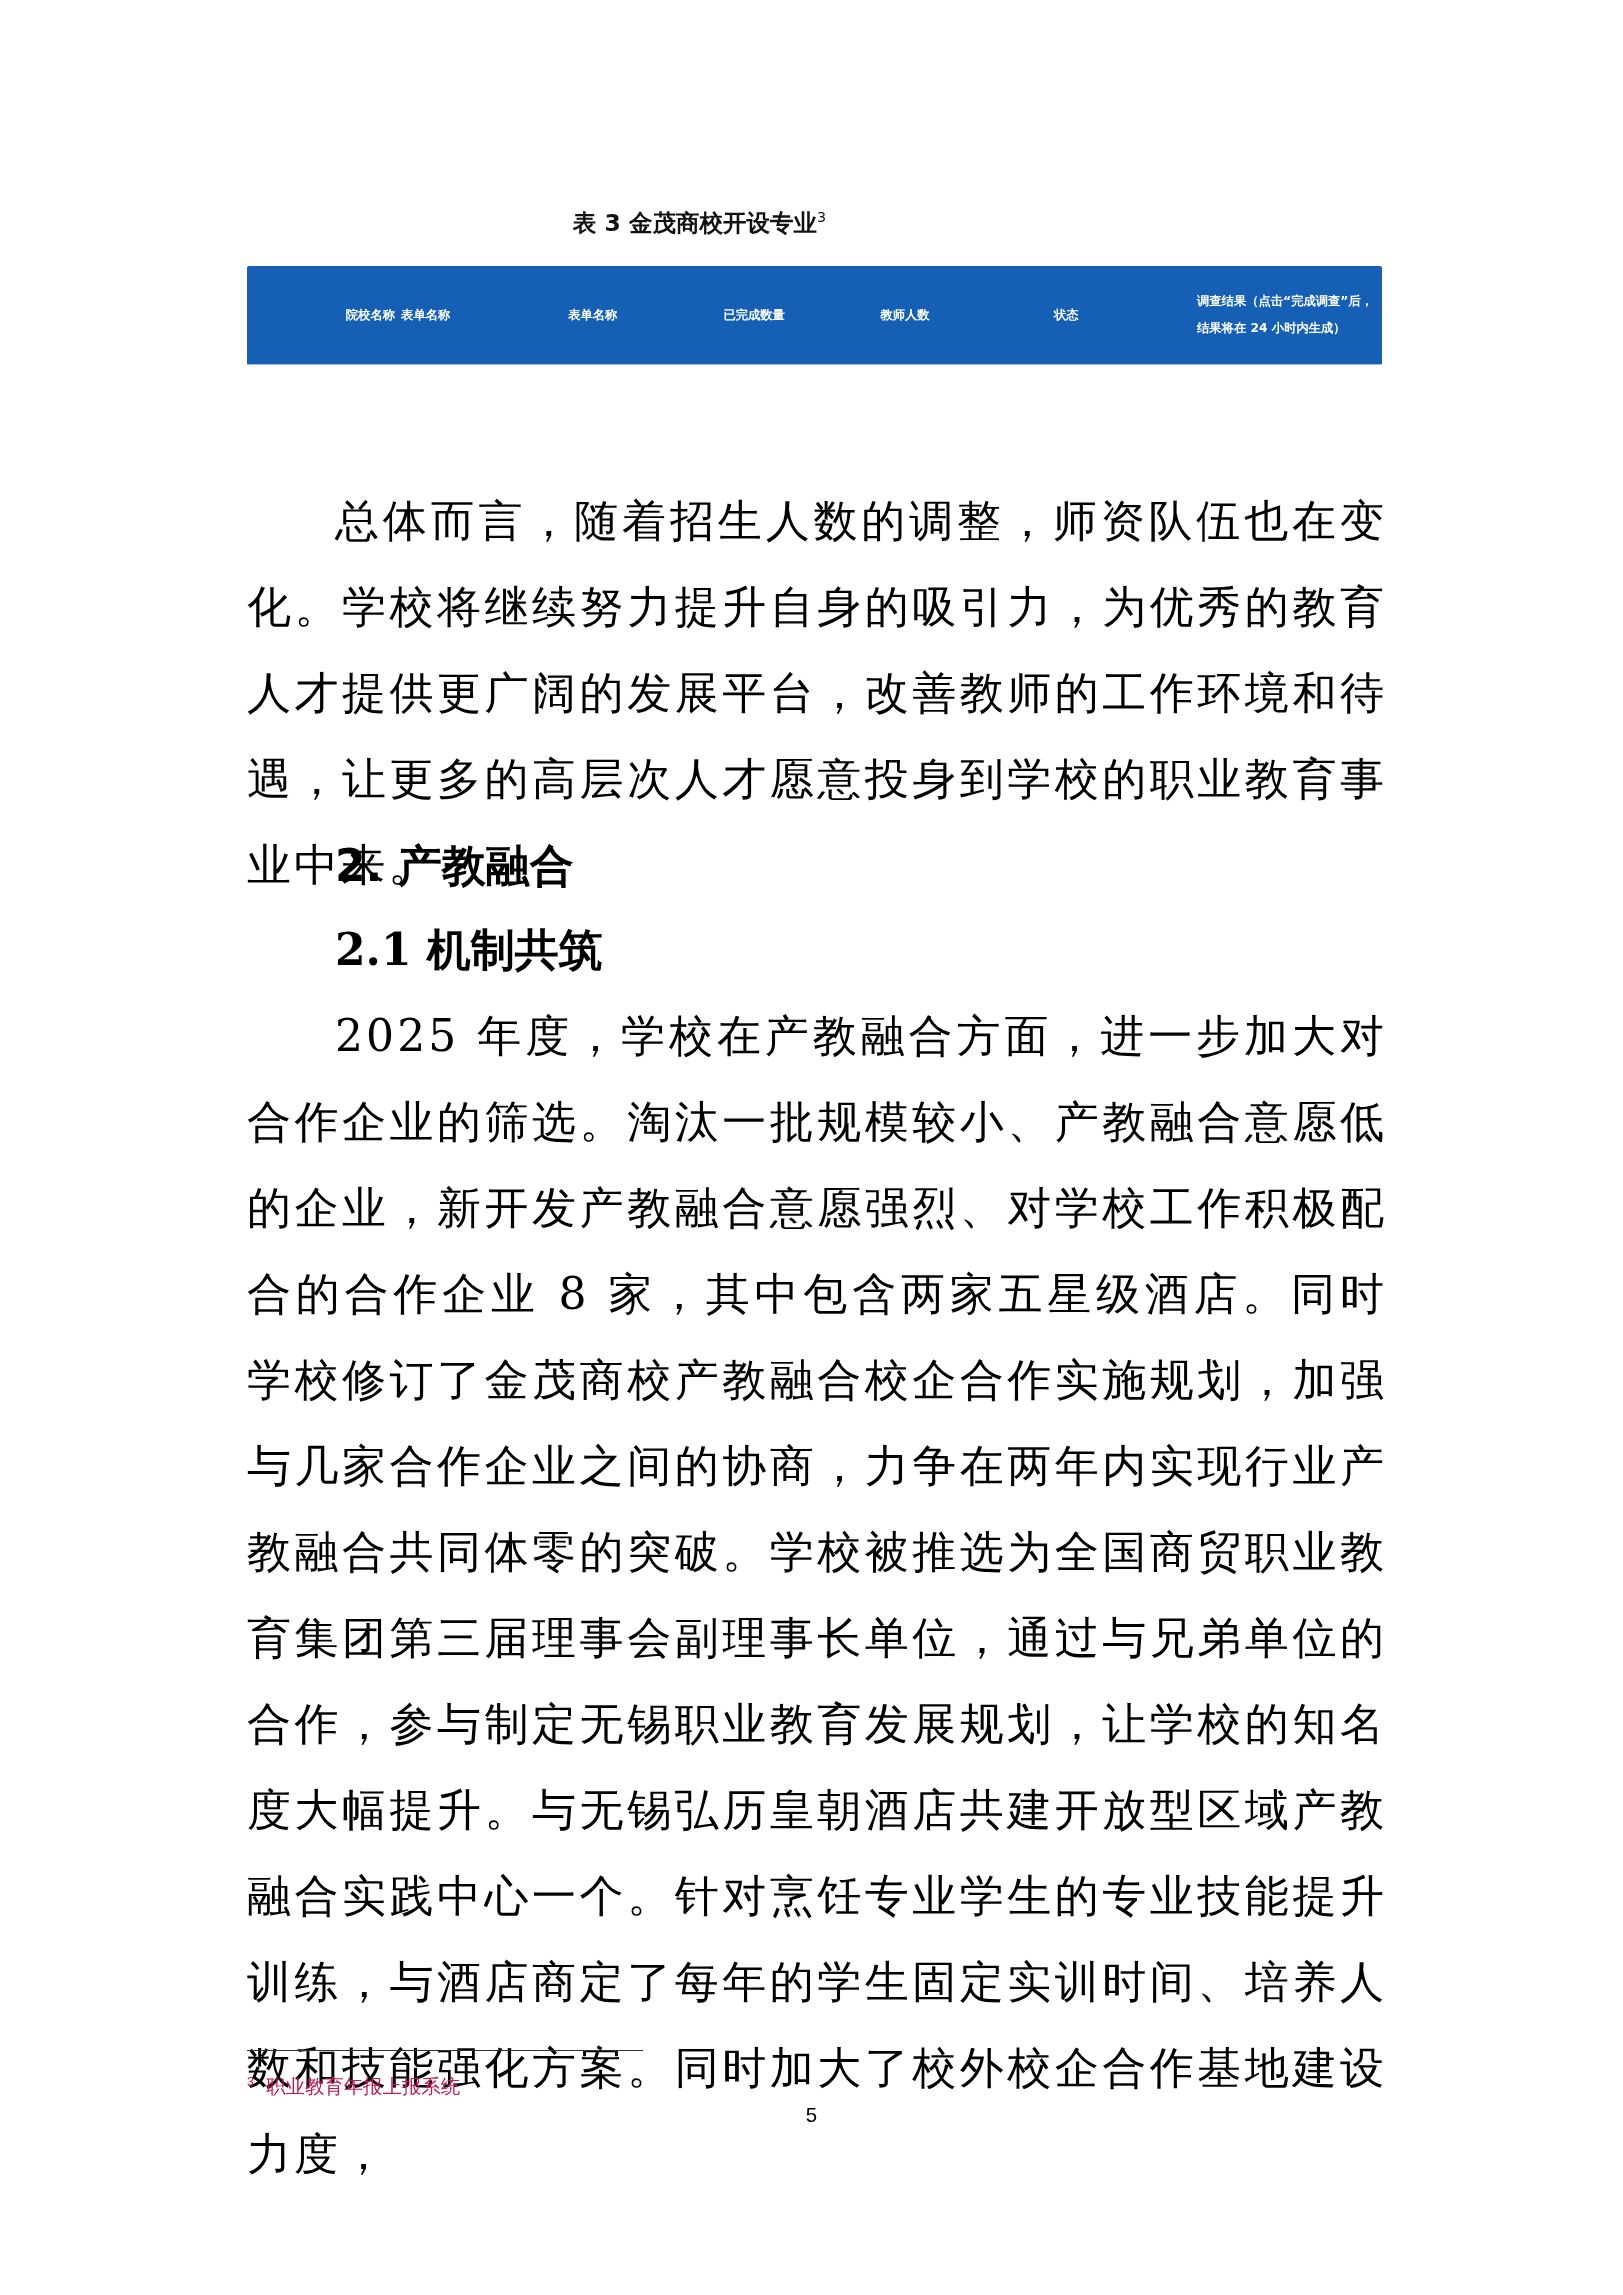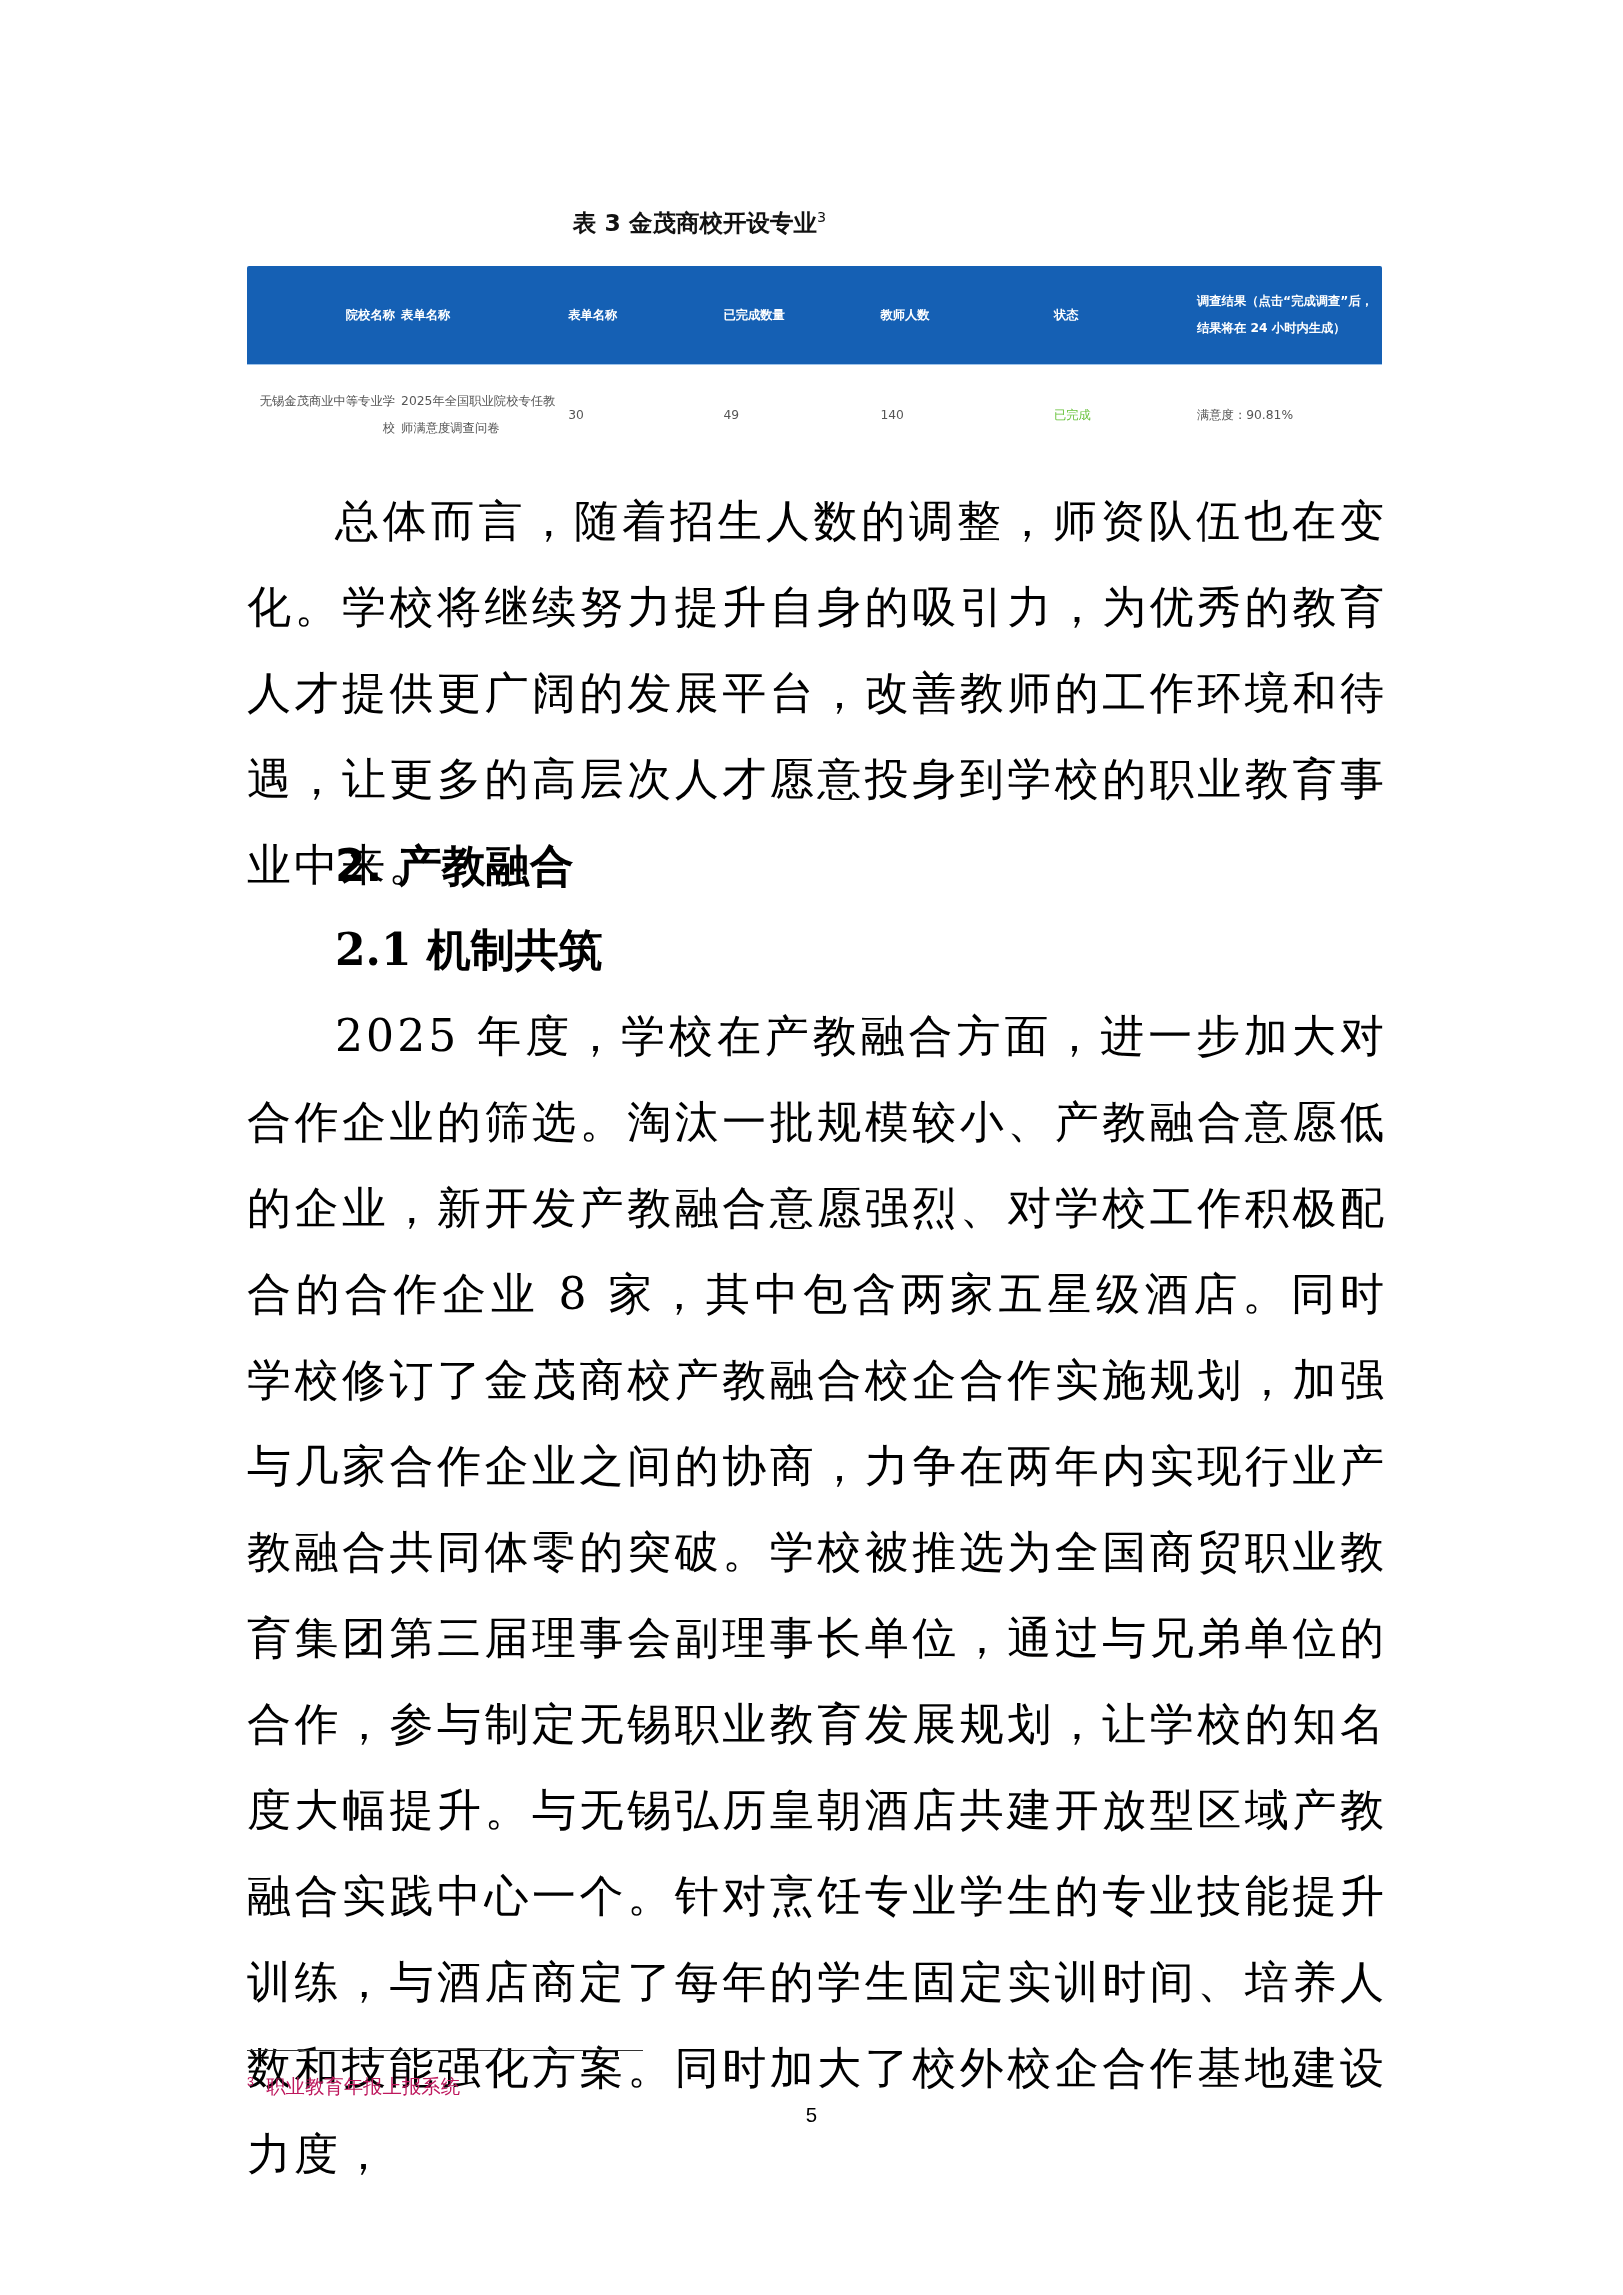--- a/index.html
+++ b/index.html
@@ -76,29 +76,20 @@
 <div class="tbl">
   <div class="thead">
     <div class="c c1">院校名称</div>
     <div class="c c2">表单名称</div>
     <div class="c c3">表单名称</div>
     <div class="c c4">已完成数量</div>
     <div class="c c5">教师人数</div>
     <div class="c c6">状态</div>
     <div class="c c7">调查结果（点击“完成调查”后，结果将在 24 小时内生成）</div>
   </div>
-  <div class="trow">
-    <div class="c c1">无锡金茂商业中等专业学校</div>
-    <div class="c c2">2025年全国职业院校专任教师满意度调查问卷</div>
-    <div class="c c3">30</div>
-    <div class="c c4">49</div>
-    <div class="c c5">140</div>
-    <div class="c c6 status-done">已完成</div>
-    <div class="c c7">满意度：90.81%</div>
-  </div>
 </div>
 
 <div class="body-text p1">
   <p class="p">总体而言，随着招生人数的调整，师资队伍也在变化。学校将继续努力提升自身的吸引力，为优秀的教育人才提供更广阔的发展平台，改善教师的工作环境和待遇，让更多的高层次人才愿意投身到学校的职业教育事业中来。</p>
 </div>
 
 <div class="h2">2. 产教融合</div>
 <div class="h3">2.1 机制共筑</div>
 
 <div class="body-text p2">

